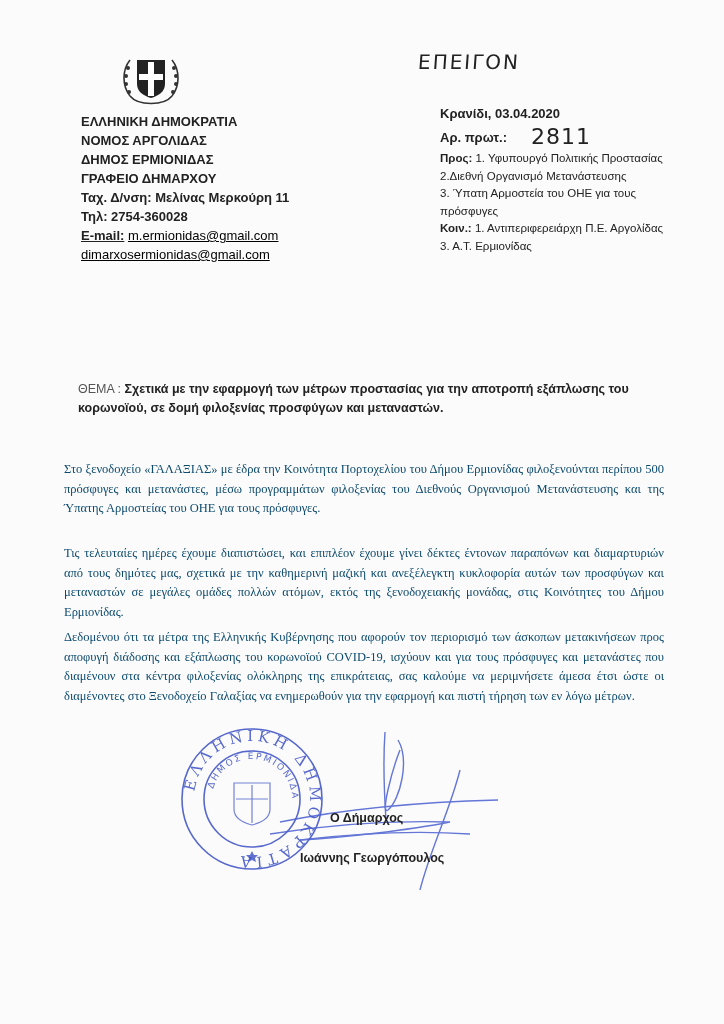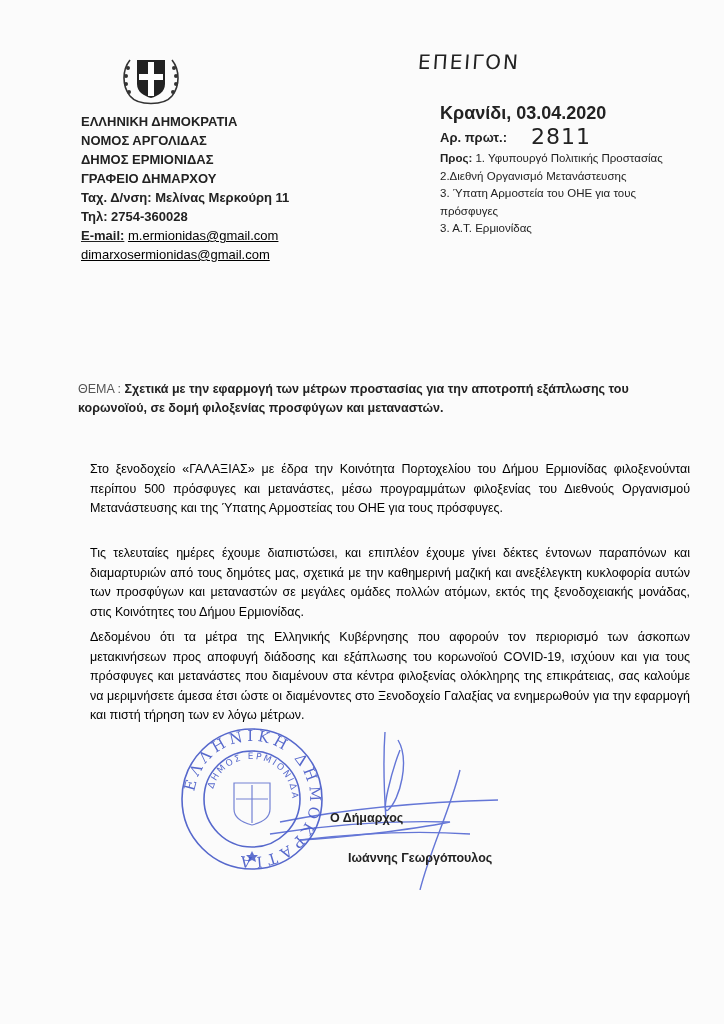--- a/index.html
+++ b/index.html
@@ -5,34 +5,34 @@
   html, body { margin:0; padding:0; }
   body { width:724px; height:1024px; background:#fbfbfb; position:relative; overflow:hidden;
          font-family:"Liberation Sans", "DejaVu Sans", sans-serif; color:#1e1e1e; }
   .abs { position:absolute; }
   .emblem { left:120px; top:48px; width:62px; height:62px; }
   .sender { left:81px; top:112px; font-size:13px; line-height:19px; font-weight:bold; color:#222; }
   .sender div { white-space:nowrap; }
   .sender a, .sender .link { color:#000000; text-decoration:underline; font-weight:normal; }
   .sender .email-row .lbl { font-weight:bold;text-decoration:underline; }
   .stamp-word { left:418px; top:50px; font-family:"DejaVu Sans", sans-serif; font-size:20px; letter-spacing:2px; color:#222; font-weight:normal; transform:skewX(-4deg); }
-  .date { left:440px; top:104px; font-size:18px; font-weight:bold; line-height:19px; color:#222; }
+  .date { left:440px; top:104px; font-size:13px; font-weight:bold; line-height:19px; color:#222; }
   .protno { left:440px; top:122px; font-size:13px; font-weight:bold; color:#222; }
   .protno .hw { font-family:"DejaVu Sans", sans-serif; font-weight:normal; font-size:22px; letter-spacing:1px; margin-left:24px; position:relative; top:2px; }
   .recipients { left:440px; top:150px; font-size:11.5px; line-height:17.5px; color:#222; width:240px; }
   .recipients b { font-weight:bold; }
   .subject { left:78px; top:380px; width:600px; font-size:12.5px; line-height:19px; font-weight:bold; color:#222; }
   .subject .lbl { font-weight:normal; color:#555; }
-  .para { left:90px; width:600px; font-size:12.5px; line-height:19.5px; text-align:justify; color:#000000; }
+  .para { left:64px; width:600px; font-size:12.5px; line-height:19.5px; text-align:justify; color:#0c4a6e;font-family:Liberation Serif, serif; }
   .p1 { top:460px; }
   .p2 { top:544px; }
   .p3 { top:628px; }
   .seal { left:178px; top:725px; width:148px; height:148px; }
   .signer-title { left:330px; top:780px; font-size:12.5px; font-weight:bold; color:#222;margin-top:31px; }
-  .signer-name { left:300px; top:851px; font-size:12.5px; font-weight:bold; color:#222;margin-left:48px; }
+  .signer-name { left:300px; top:851px; font-size:12.5px; font-weight:bold; color:#222; }
   .signature { left:260px; top:730px; width:260px; height:160px; }
 </style>
 </head>
 <body>
 
 <svg class="abs emblem" viewBox="0 0 62 62">
   <g fill="none" stroke="#333" stroke-width="1.6">
     <path d="M10 48 C2 38 2 22 10 12"></path>
     <path d="M52 48 C60 38 60 22 52 12"></path>
     <path d="M10 48 C18 58 44 58 52 48"></path>
@@ -70,20 +70,21 @@
 
 <div class="abs date">Κρανίδι, 03.04.2020</div>
 <div class="abs protno">
   <span>Αρ. πρωτ.:</span><span class="hw">2811</span>
 </div>
 
 <div class="abs recipients">
   <div><b>Προς:</b> <span>1.  Υφυπουργό Πολιτικής Προστασίας</span></div>
   <div>2.Διεθνή Οργανισμό Μετανάστευσης</div>
   <div>3. Ύπατη Αρμοστεία του ΟΗΕ για τους πρόσφυγες</div>
+  <div><b>Κοιν.:</b> <span>1. Αντιπεριφερειάρχη Π.Ε. Αργολίδας</span></div>
   <div>3. Α.Τ. Ερμιονίδας</div>
 </div>
 
 <div class="abs subject">
   <span class="lbl">ΘΕΜΑ :</span>
   <span>Σχετικά με την εφαρμογή των μέτρων προστασίας για την αποτροπή εξάπλωσης του κορωνοϊού, σε δομή φιλοξενίας προσφύγων και μεταναστών.</span>
 </div>
 
 <div class="abs para p1">Στο ξενοδοχείο «ΓΑΛΑΞΙΑΣ» με έδρα την Κοινότητα Πορτοχελίου του Δήμου Ερμιονίδας φιλοξενούνται περίπου 500 πρόσφυγες και μετανάστες, μέσω προγραμμάτων φιλοξενίας του Διεθνούς Οργανισμού Μετανάστευσης και της Ύπατης Αρμοστείας του ΟΗΕ για τους πρόσφυγες.</div>
 <div class="abs para p2">Τις τελευταίες ημέρες έχουμε διαπιστώσει, και επιπλέον έχουμε γίνει δέκτες έντονων παραπόνων και διαμαρτυριών από τους δημότες μας, σχετικά με την καθημερινή μαζική και ανεξέλεγκτη κυκλοφορία αυτών των προσφύγων και μεταναστών σε μεγάλες ομάδες πολλών ατόμων, εκτός της ξενοδοχειακής μονάδας, στις Κοινότητες του Δήμου Ερμιονίδας.</div>

